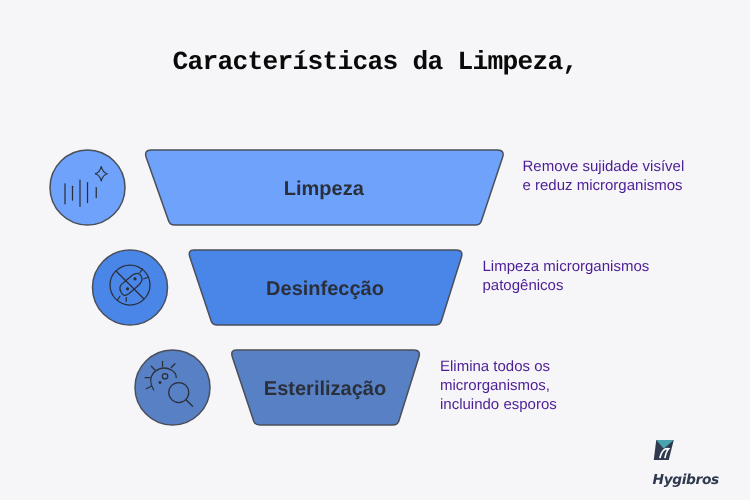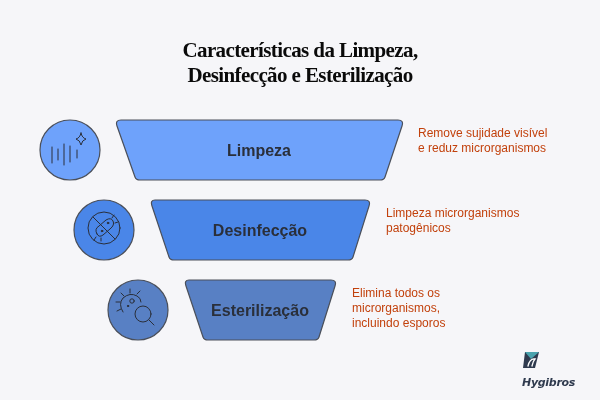--- a/index.html
+++ b/index.html
@@ -5,51 +5,50 @@
   html, body { margin: 0; padding: 0; }
   body {
     width: 600px; height: 400px; overflow: hidden;
     background: #f6f6f9;
     position: relative;
     font-family: "Liberation Sans", sans-serif;
   }
   .title {
     position: absolute; left: 0; top: 38px; width: 600px;
     text-align: center;
-    font-family: Liberation Serif, serif;
+    font-family: Liberation Mono, monospace;
     font-weight: bold; font-size: 21px; line-height: 25px;
     color: #0a0a0a; letter-spacing: -0.6px;
   }
   .title span { display: block; }
   svg.diagram { position: absolute; left: 0; top: 0; }
   .stage-label {
     font-family: "Liberation Sans", sans-serif;
     font-weight: bold; font-size: 16px; fill: #2a2f3a;
   }
   .desc {
     position: absolute;
     font-family: "Liberation Sans", sans-serif;
-    font-size: 12px; line-height: 15px; color: #c2410c;
+    font-size: 12px; line-height: 15px; color: #4c1d95;
   }
   .desc span { display: block; }
   .brand {
     position: absolute; left: 522px; top: 350px; width: 60px; text-align: left;
   }
   .brand-text {
     display: block; margin-top: 2px;
     font-family: "DejaVu Sans", sans-serif; font-style: italic; font-weight: bold;
     font-size: 11px; color: #2f3a4e; letter-spacing: -0.3px;
   }
 </style>
 </head>
 <body>
 
 <div class="title">
   <span>Características da Limpeza,</span>
-  <span>Desinfecção e Esterilização</span>
 </div>
 
 <svg class="diagram" width="600" height="400" viewBox="0 0 600 400">
 
   <g>
     <circle cx="70" cy="150" r="30" fill="#6ea2fb" stroke="#4a4f5a" stroke-width="1.2"></circle>
     <g stroke="#2a2f3a" stroke-width="1" fill="none" stroke-linecap="round">
       <line x1="52" y1="147" x2="52" y2="163"></line>
       <line x1="58" y1="149" x2="58" y2="160"></line>
       <line x1="64" y1="144" x2="64" y2="165"></line>

